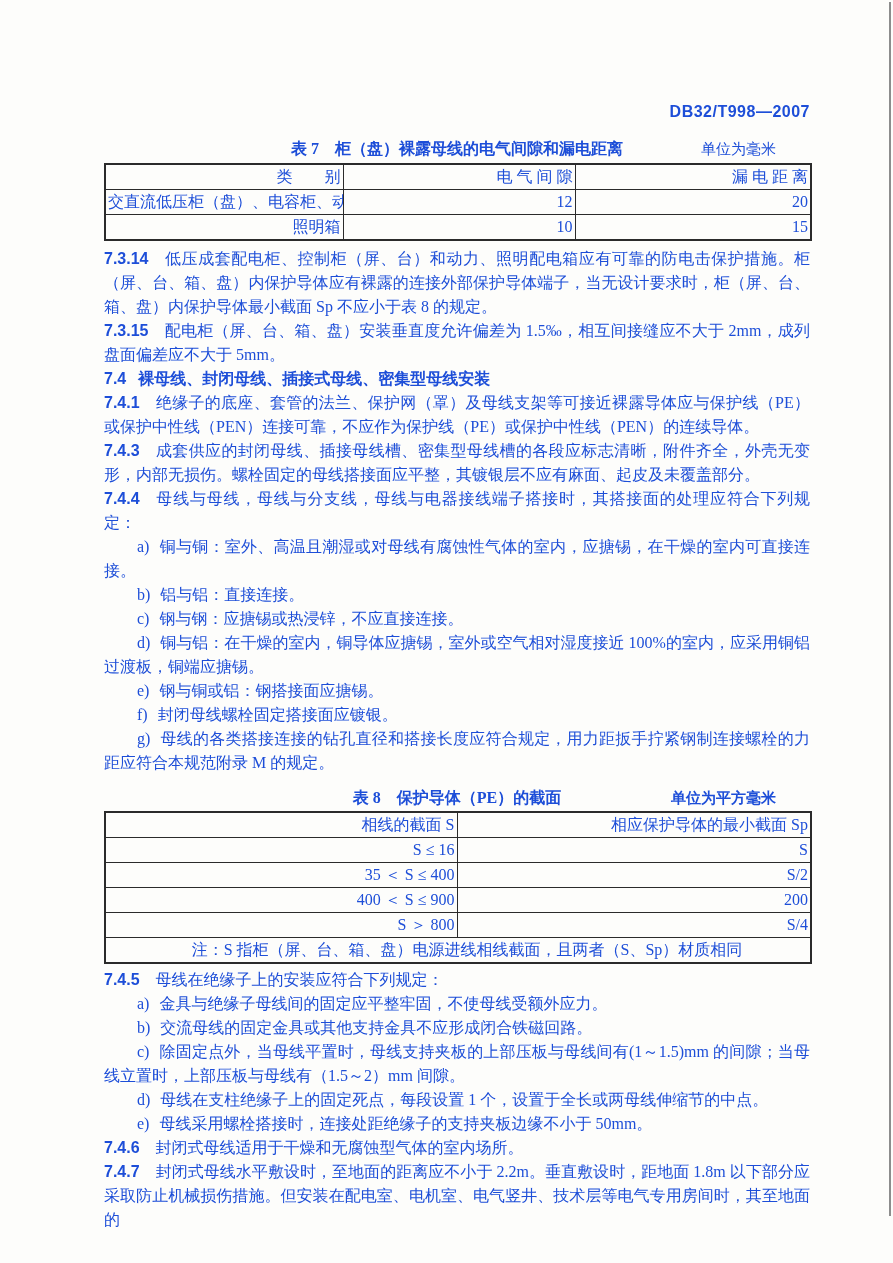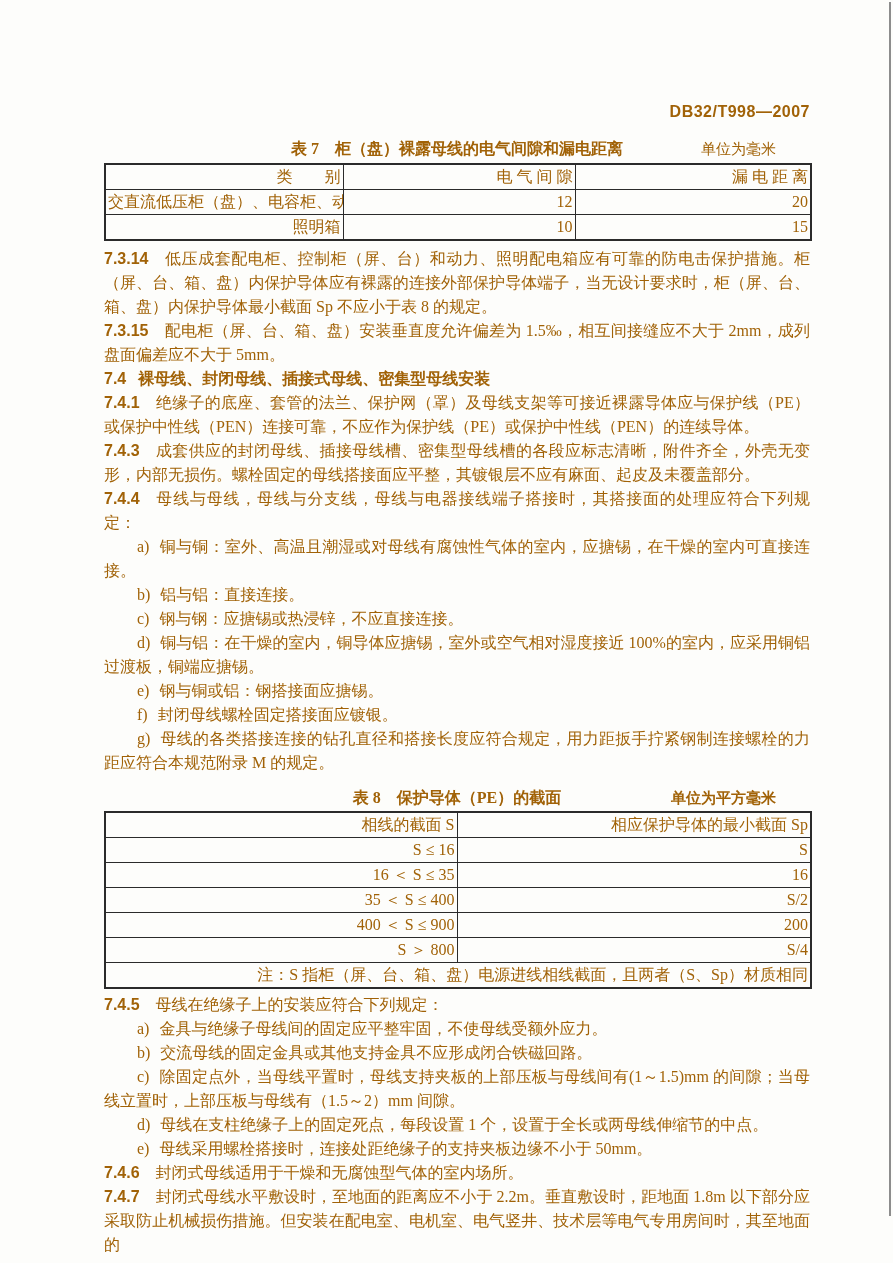--- a/index.html
+++ b/index.html
@@ -2,21 +2,21 @@
 <html lang="zh"><head>
 <meta charset="utf-8">
 <style>
   html,body { margin:0; padding:0; background:#ffffff; }
   .page {
     position:relative;
     width:893px; height:1263px;
     background:#fdfdfb;
     overflow:hidden;
     font-family:"Liberation Serif","DejaVu Serif",serif;
-    color:#a16207;
+    color:#1d4ed8;
   }
   .scan-edge {
     position:absolute; top:2px; right:2px;
     width:2px; height:1214px;
     background:#8d8d8d;
   }
   .content {
     position:absolute; left:104px; top:0;
     width:706px;
   }
@@ -53,21 +53,21 @@
   td, th {
     border:1px solid #2b2b2b;
     height:24px;
     text-align:right;
     font-weight:normal;
     padding:0 2px;
     overflow:hidden;
     white-space:nowrap;
   }
   table.t7, table.t8 { border:2px solid #2b2b2b; }
-  td.note-cell { text-align:right; padding-left:20px;margin-left:8px; }
+  td.note-cell { text-align:center; padding-left:20px;margin-left:8px; }
   .body {
     font-size:16px;
     line-height:24px;
     text-align:justify;
   }
   .body-a { margin-top:6px; }
   .body-b { margin-top:4px; }
   .body p { margin:0; }
   .cnum {
     font-family:"Liberation Sans","DejaVu Sans",sans-serif;
@@ -149,24 +149,20 @@
       <tbody>
           <tr>
         <th>相线的截面 S</th>
         <th>相应保护导体的最小截面 Sp</th>
       </tr>
       <tr>
         <td>S ≤  16</td>
         <td>S</td>
       </tr>
       <tr>
-        <td>16 ＜ S ≤  35</td>
-        <td>16</td>
-      </tr>
-      <tr>
         <td>35 ＜ S ≤ 400</td>
         <td>S/2</td>
       </tr>
       <tr>
         <td>400 ＜ S ≤  900</td>
         <td>200</td>
       </tr>
       <tr>
         <td>S ＞ 800</td>
         <td>S/4</td>

